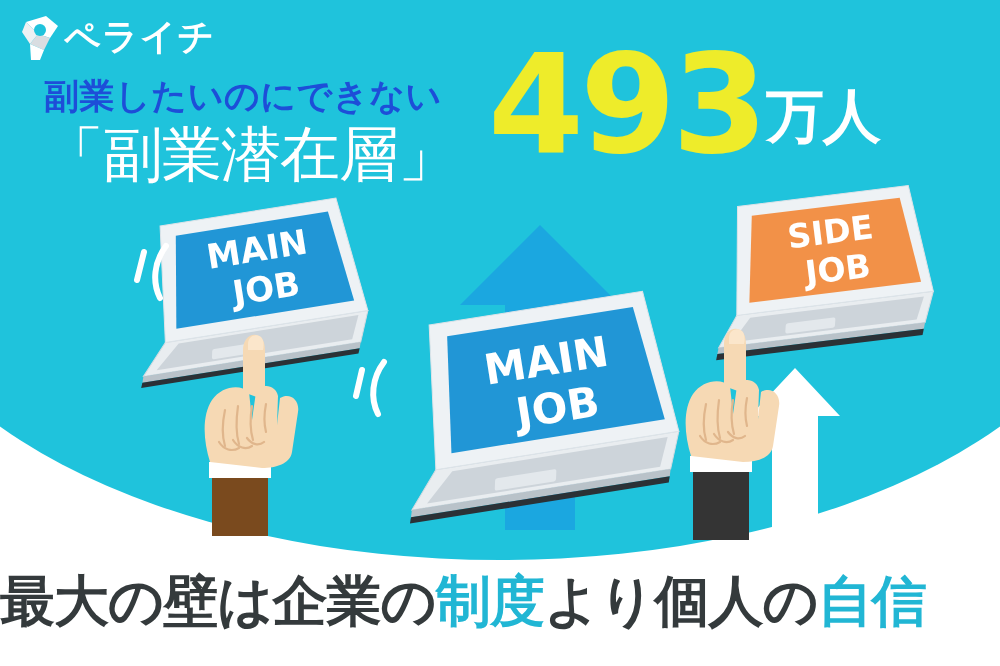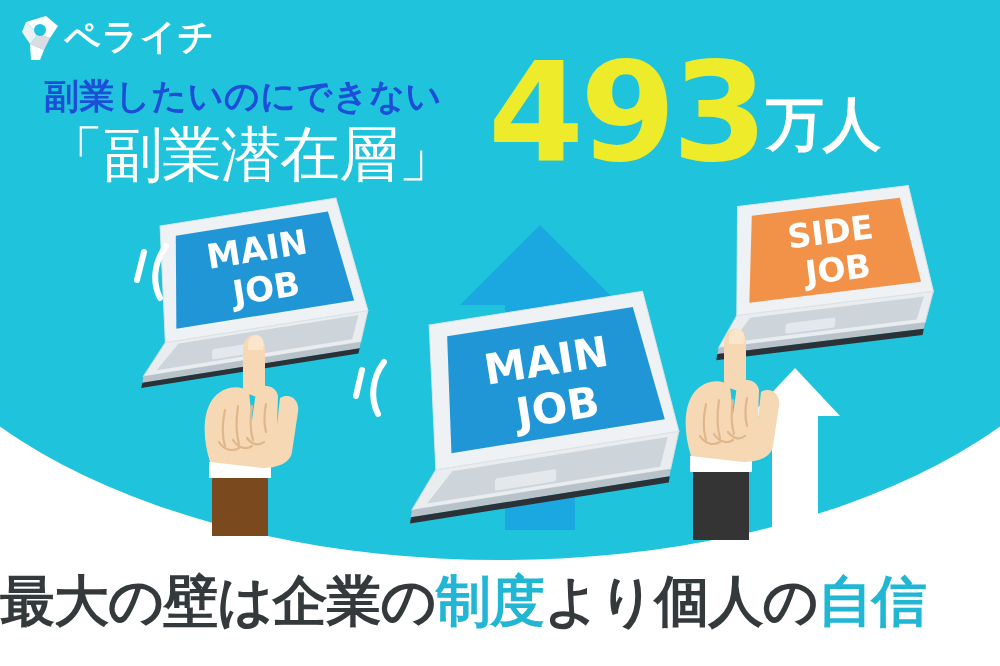--- a/index.html
+++ b/index.html
@@ -38,21 +38,21 @@
     line-height:1.05; white-space:nowrap;
     font-family:Liberation Sans, sans-serif;
   }
   .main-line {
     color:#ffffff; font-size:60px; font-weight:400; letter-spacing:-1px;
     line-height:1.1; margin-top:6px; white-space:nowrap;
     font-family:"DejaVu Sans","Liberation Sans",sans-serif;
   }
 
   .big-num-wrap {
-    position:absolute; left:488px; top:54px;
+    position:absolute; left:488px; top:46px;
     display:flex; align-items:flex-end;
   }
   .big-num {
     color:#eeec2a; font-size:138px; font-weight:700; line-height:0.86;
     letter-spacing:-4px;
     font-family:"DejaVu Sans","Liberation Sans",sans-serif;
   }
   .big-unit {
     color:#ffffff; font-size:58px; font-weight:700; line-height:1;
     margin-left:2px; margin-bottom:20px; letter-spacing:-1px;

